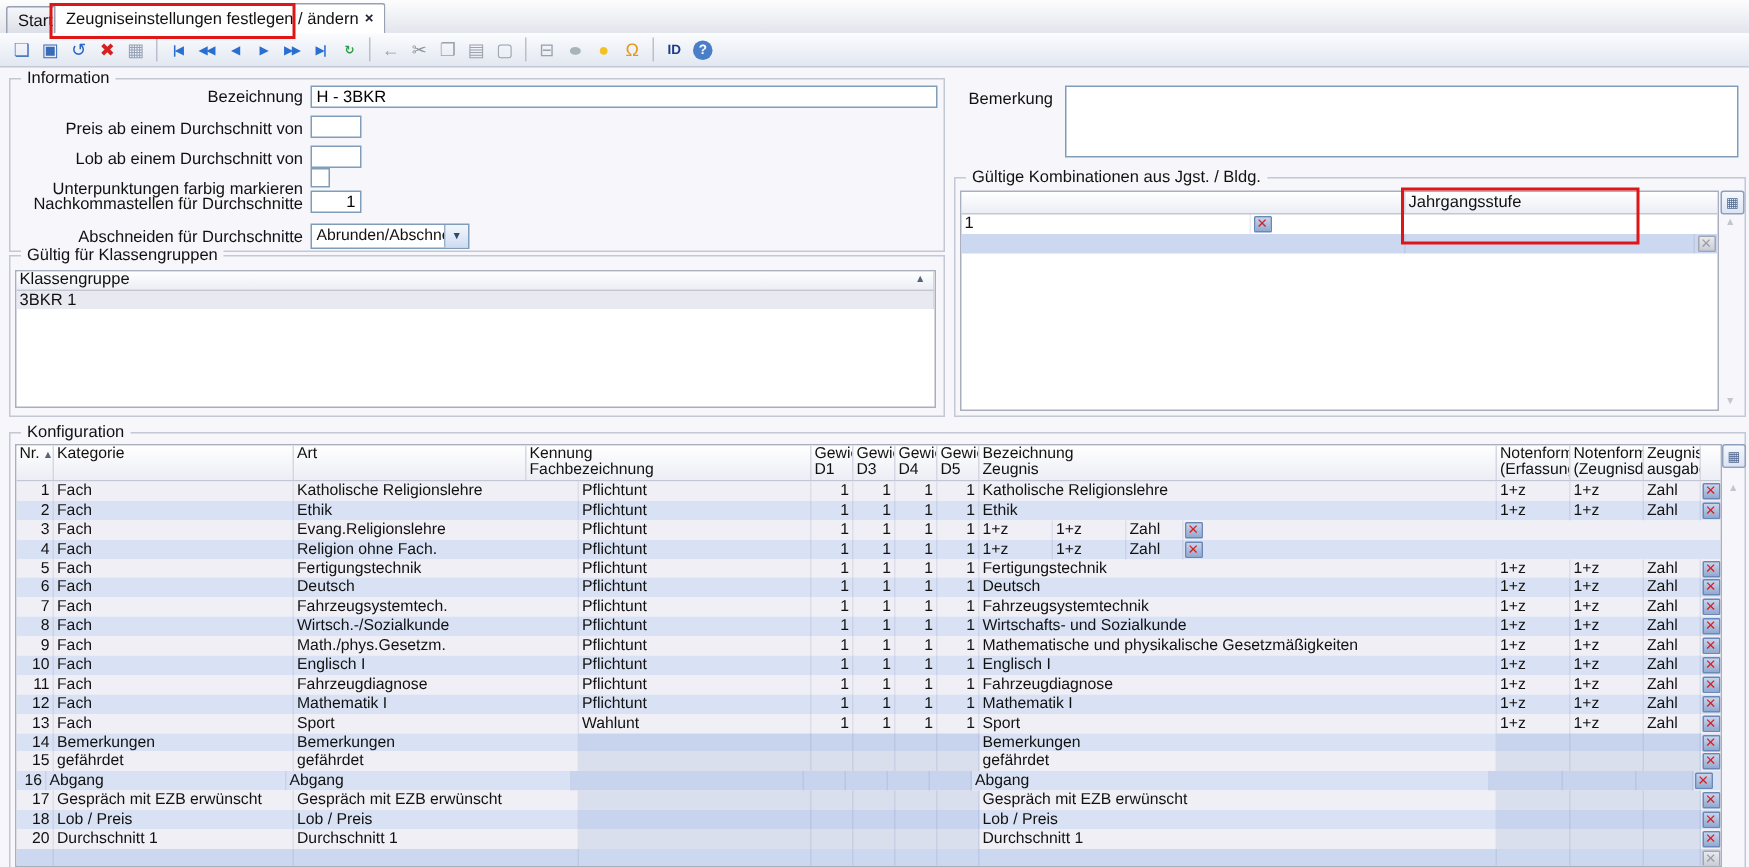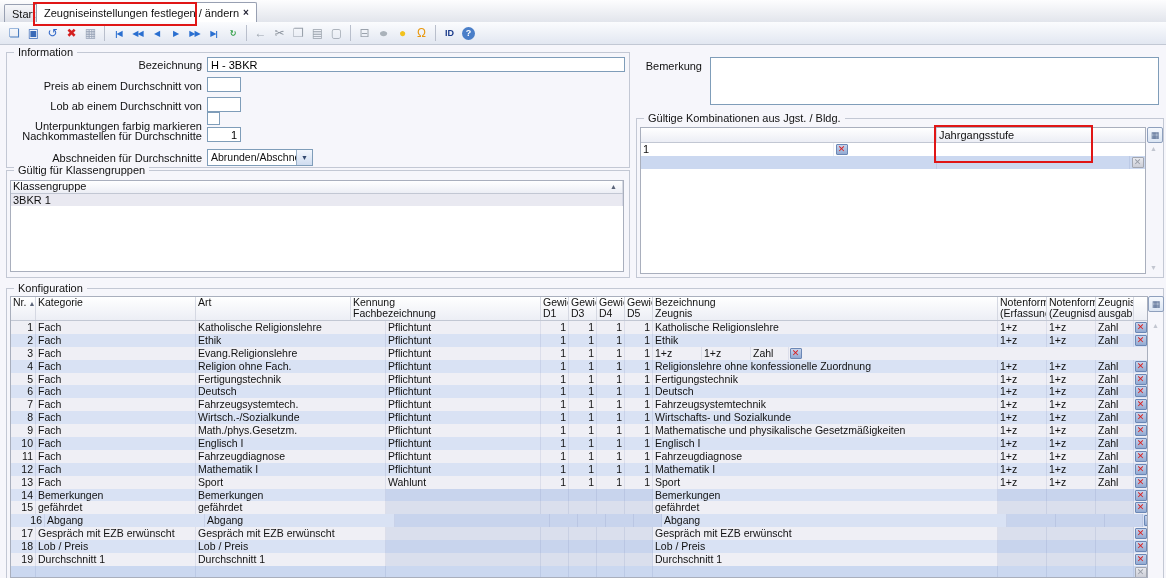--- a/index.html
+++ b/index.html
@@ -263,21 +263,20 @@
       </div>
       <div class="trow r-even" style="height: 12.9px; line-height: 12.9px; font-size: 10.5px;">
         <div class="cell num" style="width: 25px;">4</div>
         <div class="cell" style="width: 160px;">Fach</div>
         <div class="cell" style="width: 190px;">Religion ohne Fach.</div>
         <div class="cell" style="width: 155px;">Pflichtunt</div>
         <div class="cell num" style="width: 28px;">1</div>
         <div class="cell num" style="width: 28px;">1</div>
         <div class="cell num" style="width: 28px;">1</div>
         <div class="cell num" style="width: 28px;">1</div>
-        <div class="cell" style="width: 345px;">Religionslehre ohne konfessionelle Zuordnung</div>
         <div class="cell" style="width: 49px;">1+z</div>
         <div class="cell" style="width: 49px;">1+z</div>
         <div class="cell" style="width: 38px;">Zahl</div>
         <div class="delcell" style="width: 13px;">
           <span class="delbtn">✕</span>
         </div>
       </div>
       <div class="trow r-odd" style="height: 12.9px; line-height: 12.9px; font-size: 10.5px;">
         <div class="cell num" style="width: 25px;">5</div>
         <div class="cell" style="width: 160px;">Fach</div>
@@ -459,21 +458,21 @@
         <div class="cell num tint" style="width: 28px;"></div>
         <div class="cell" style="width: 345px;">gefährdet</div>
         <div class="cell tint" style="width: 49px;"></div>
         <div class="cell tint" style="width: 49px;"></div>
         <div class="cell tint" style="width: 38px;"></div>
         <div class="delcell" style="width: 13px;">
           <span class="delbtn">✕</span>
         </div>
       </div>
       <div class="trow r-even" style="height: 12.9px; line-height: 12.9px; font-size: 10.5px;">
-        <div class="cell num" style="width: 34px;">16</div>
+        <div class="cell num" style="width: 20px;">16</div>
         <div class="cell" style="width: 160px;">Abgang</div>
         <div class="cell" style="width: 190px;">Abgang</div>
         <div class="cell tint" style="width: 155px;"></div>
         <div class="cell num tint" style="width: 28px;"></div>
         <div class="cell num tint" style="width: 28px;"></div>
         <div class="cell num tint" style="width: 28px;"></div>
         <div class="cell num tint" style="width: 28px;"></div>
         <div class="cell" style="width: 345px;">Abgang</div>
         <div class="cell tint" style="width: 49px;"></div>
         <div class="cell tint" style="width: 49px;"></div>
@@ -510,21 +509,21 @@
         <div class="cell num tint" style="width: 28px;"></div>
         <div class="cell" style="width: 345px;">Lob / Preis</div>
         <div class="cell tint" style="width: 49px;"></div>
         <div class="cell tint" style="width: 49px;"></div>
         <div class="cell tint" style="width: 38px;"></div>
         <div class="delcell" style="width: 13px;">
           <span class="delbtn">✕</span>
         </div>
       </div>
       <div class="trow r-odd" style="height: 12.9px; line-height: 12.9px; font-size: 10.5px;">
-        <div class="cell num" style="width: 25px;">19</div>
+        <div class="cell num" style="width: 25px;">20</div>
         <div class="cell" style="width: 160px;">Durchschnitt 1</div>
         <div class="cell" style="width: 190px;">Durchschnitt 1</div>
         <div class="cell tint" style="width: 155px;"></div>
         <div class="cell num tint" style="width: 28px;"></div>
         <div class="cell num tint" style="width: 28px;"></div>
         <div class="cell num tint" style="width: 28px;"></div>
         <div class="cell num tint" style="width: 28px;"></div>
         <div class="cell" style="width: 345px;">Durchschnitt 1</div>
         <div class="cell tint" style="width: 49px;"></div>
         <div class="cell tint" style="width: 49px;"></div>

